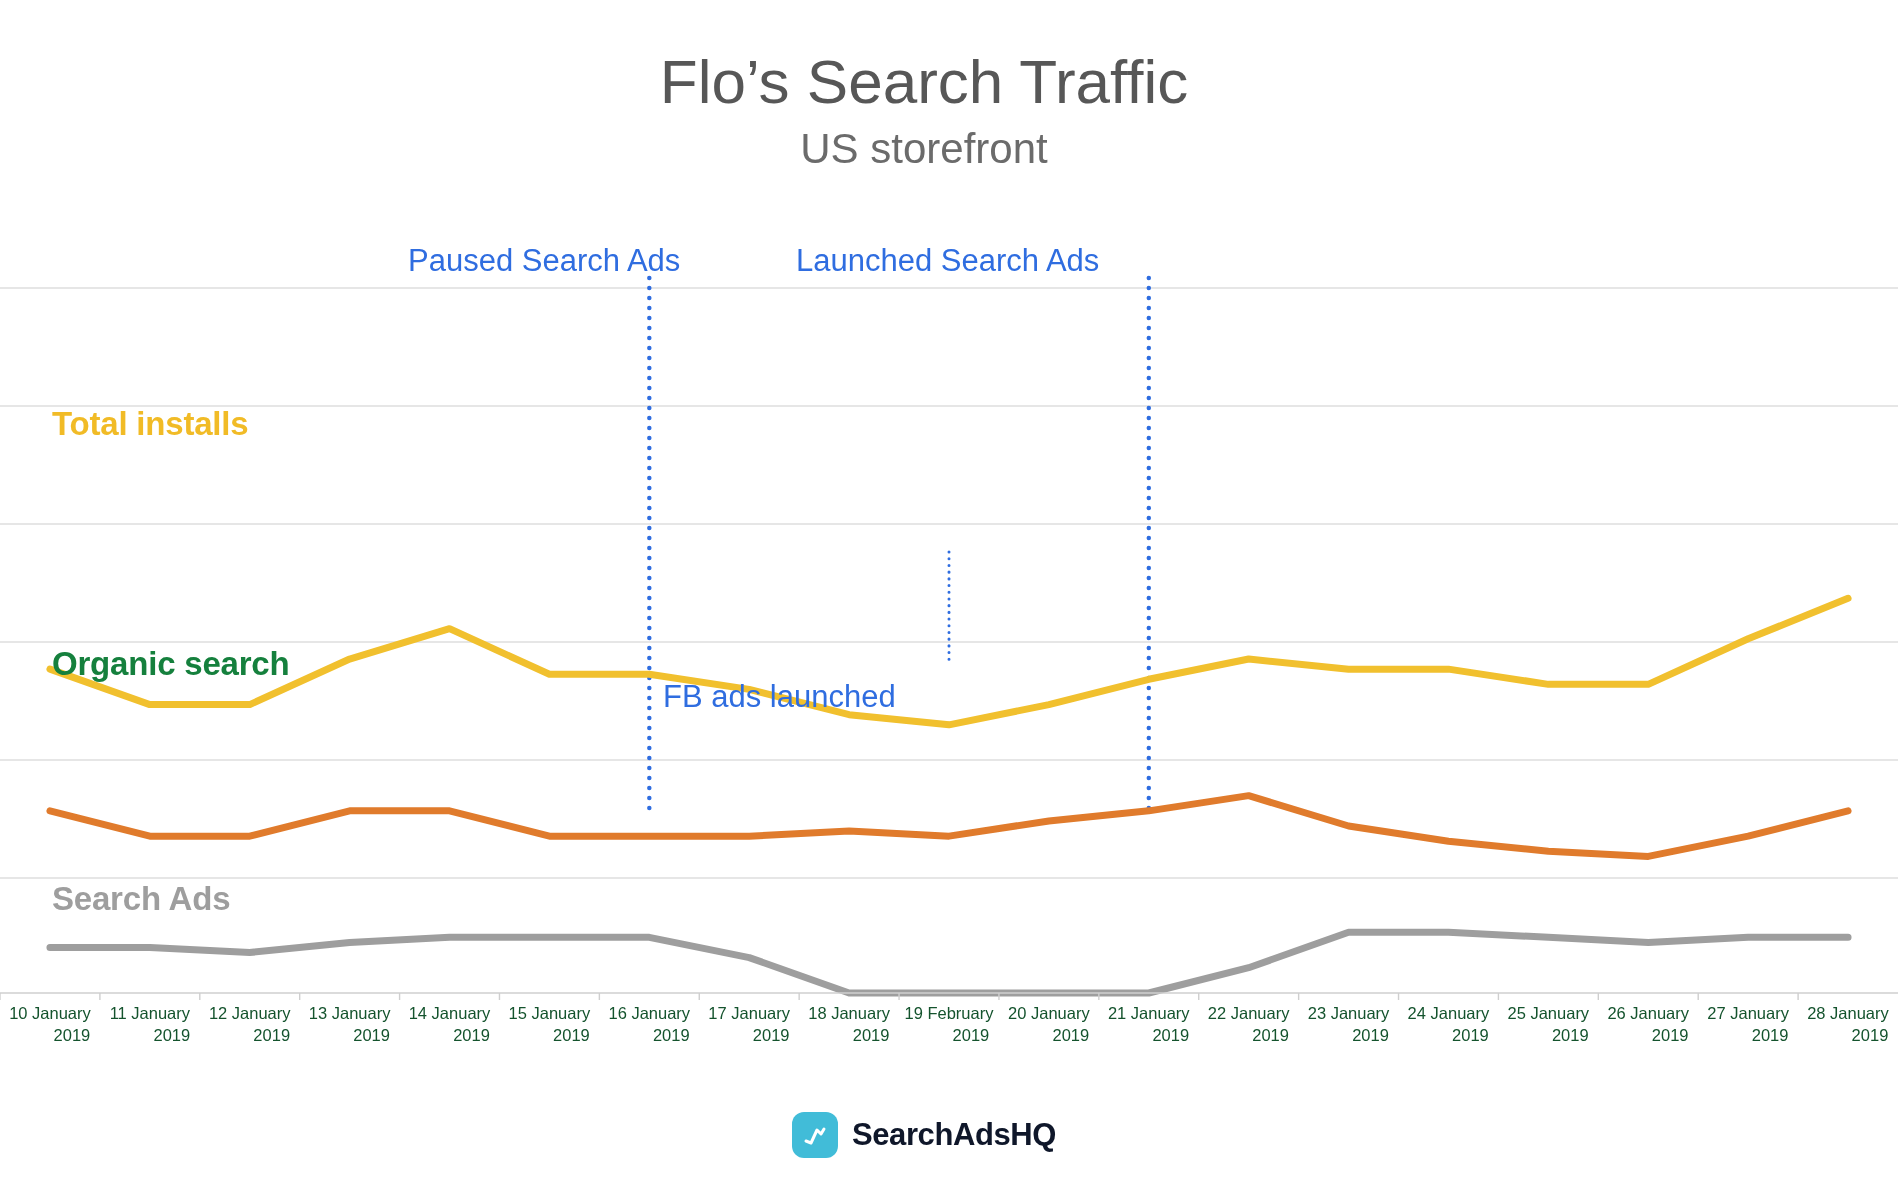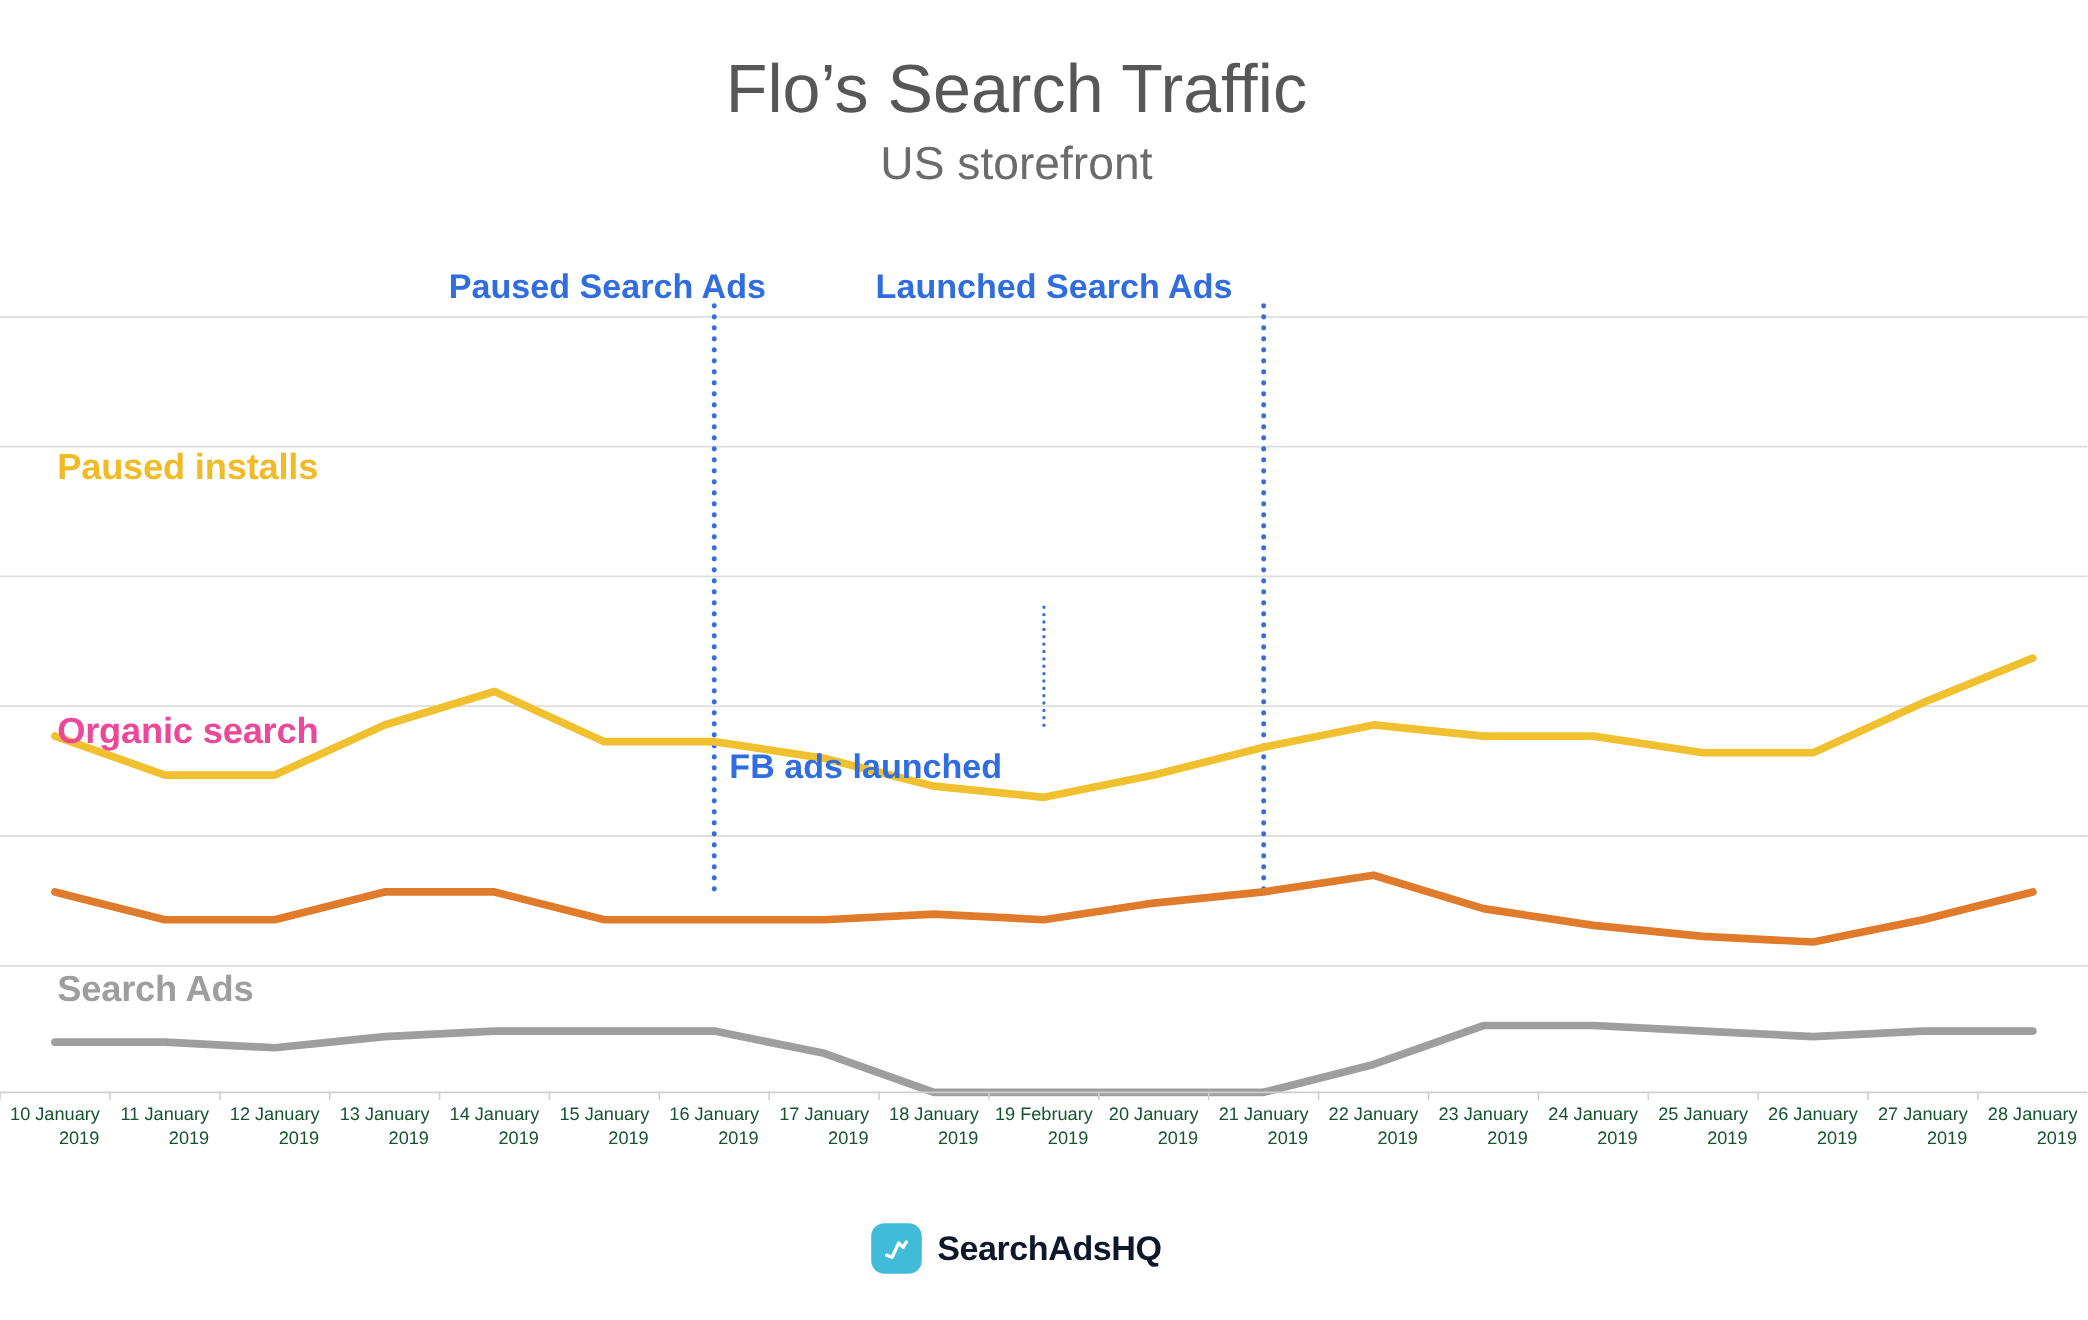--- a/index.html
+++ b/index.html
@@ -51,28 +51,28 @@
 
   
   .series-label {
     position: absolute;
     font-size: 33px;
     font-weight: bold;
     letter-spacing: -0.2px;
     white-space: nowrap;
   }
   .series-label.total   { left: 52px; top: 405px; color: #f1bb26; }
-  .series-label.organic { left: 52px; top: 645px; color: #ec4899; }
+  .series-label.organic { left: 52px; top: 645px; color: #15803d; }
   .series-label.ads     { left: 52px; top: 880px; color: #9e9e9e; }
 
   
   .annotation {
     position: absolute;
     font-size: 31px;
-    font-weight: 700;
+    font-weight: 400;
     color: #2f6de0;
     white-space: nowrap;
   }
   .annotation.paused   { left: 408px; top: 243px; }
   .annotation.launched { left: 796px; top: 243px; }
   .annotation.fbads    { left: 663px; top: 679px; }
 
   
   .xaxis {
     position: absolute;
@@ -166,21 +166,21 @@
           <line x1="1298.6315789473683" x2="1298.6315789473683" y1="763" y2="770" stroke="#cfcfcf" stroke-width="1.4"></line>
           <line x1="1398.5263157894735" x2="1398.5263157894735" y1="763" y2="770" stroke="#cfcfcf" stroke-width="1.4"></line>
           <line x1="1498.4210526315787" x2="1498.4210526315787" y1="763" y2="770" stroke="#cfcfcf" stroke-width="1.4"></line>
           <line x1="1598.3157894736842" x2="1598.3157894736842" y1="763" y2="770" stroke="#cfcfcf" stroke-width="1.4"></line>
           <line x1="1698.2105263157894" x2="1698.2105263157894" y1="763" y2="770" stroke="#cfcfcf" stroke-width="1.4"></line>
           <line x1="1798.1052631578946" x2="1798.1052631578946" y1="763" y2="770" stroke="#cfcfcf" stroke-width="1.4"></line>
         </g>
     </svg>
   </div>
 
-  <div class="series-label total">Paused installs</div>
+  <div class="series-label total">Total installs</div>
   <div class="series-label organic">Organic search</div>
   <div class="series-label ads">Search Ads</div>
 
   <div class="annotation paused">Paused Search Ads</div>
   <div class="annotation launched">Launched Search Ads</div>
   <div class="annotation fbads">FB ads launched</div>
 
   <div class="xaxis" id="xaxis">
       <div class="xtick">
         <span class="d1">10 January</span>

